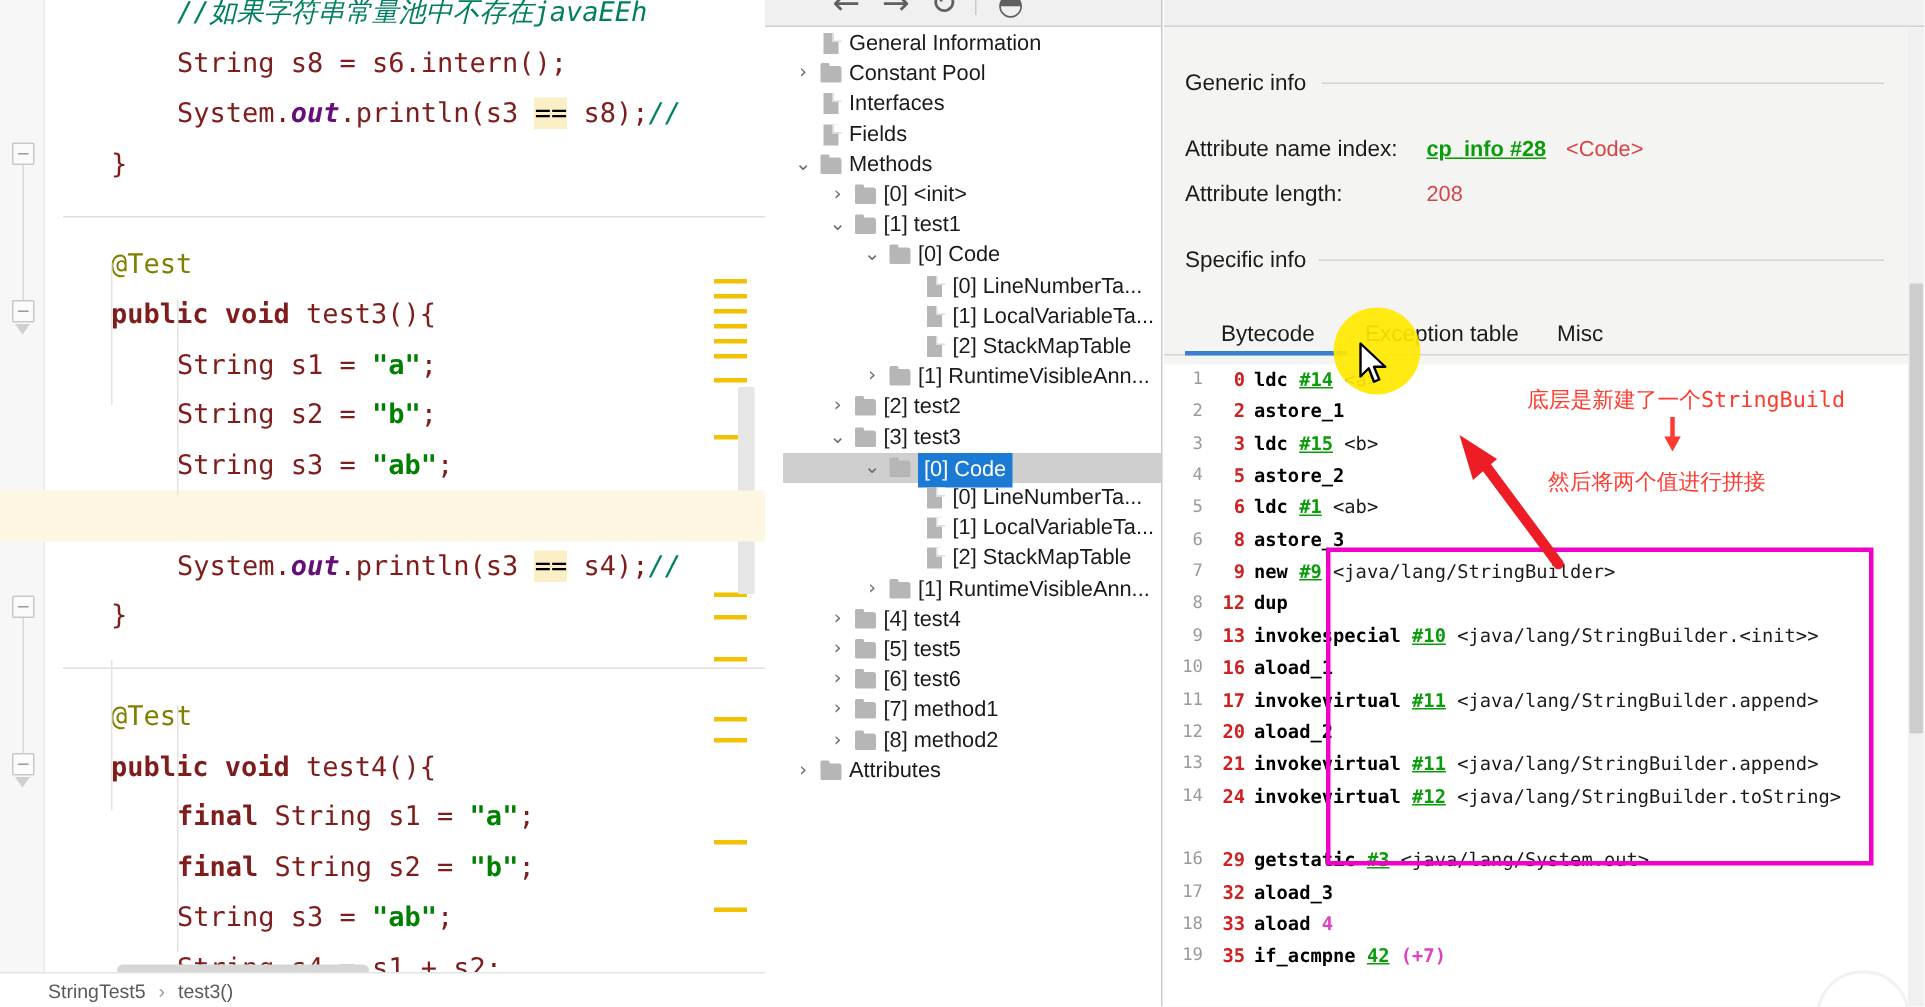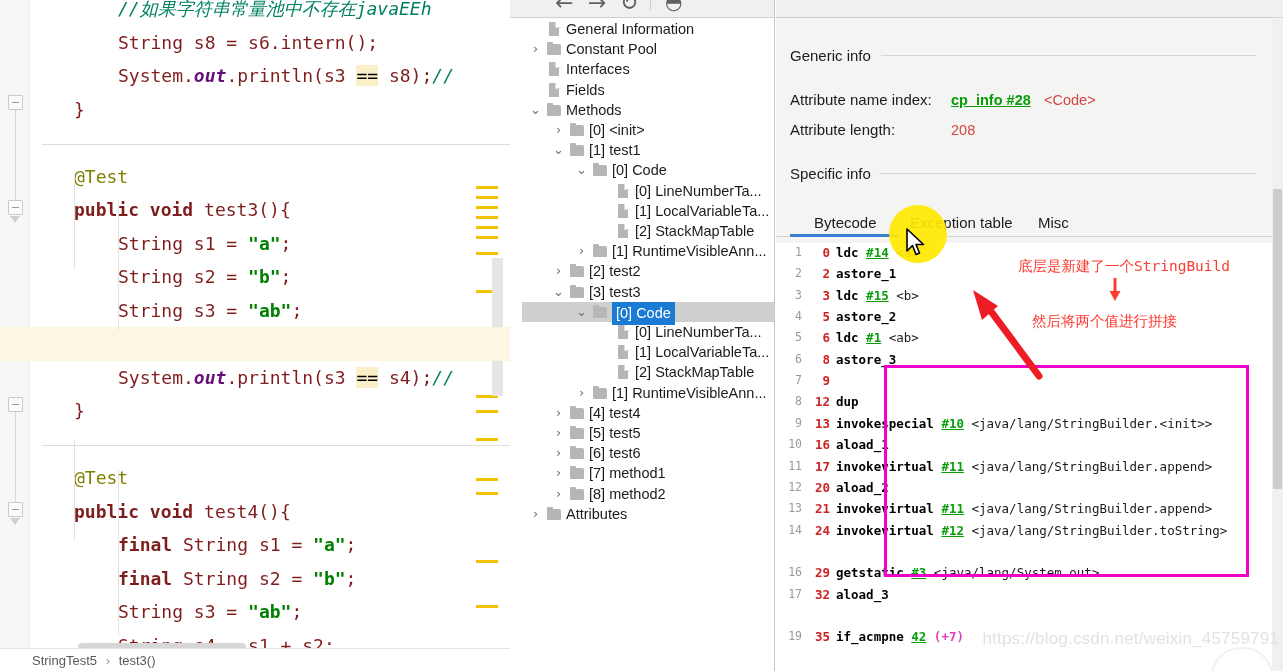--- a/index.html
+++ b/index.html
@@ -470,20 +470,21 @@
             <span class="bop"><span>ldc</span><span> </span><span class="bref">#1</span><span class="bdesc"> &lt;ab&gt;</span></span>
           </div>
           <div class="bline" style="top: 108.75px;">
             <span class="bnum">6</span>
             <span class="boff">8</span>
             <span class="bop"><span>astore_3</span></span>
           </div>
           <div class="bline" style="top: 130.1px;">
             <span class="bnum">7</span>
             <span class="boff">9</span>
+            <span class="bop"><span>new</span><span> </span><span class="bref">#9</span><span class="bdesc"> &lt;java/lang/StringBuilder&gt;</span></span>
           </div>
           <div class="bline" style="top: 151.45px;">
             <span class="bnum">8</span>
             <span class="boff">12</span>
             <span class="bop"><span>dup</span></span>
           </div>
           <div class="bline" style="top: 172.8px;">
             <span class="bnum">9</span>
             <span class="boff">13</span>
             <span class="bop"><span>invokespecial</span><span> </span><span class="bref">#10</span><span class="bdesc"> &lt;java/lang/StringBuilder.&lt;init&gt;&gt;</span></span>
@@ -516,20 +517,25 @@
           <div class="bline" style="top: 322.25px;">
             <span class="bnum">16</span>
             <span class="boff">29</span>
             <span class="bop"><span>getstatic</span><span> </span><span class="bref">#3</span><span class="bdesc"> &lt;java/lang/System.out&gt;</span></span>
           </div>
           <div class="bline" style="top: 343.6px;">
             <span class="bnum">17</span>
             <span class="boff">32</span>
             <span class="bop"><span>aload_3</span></span>
           </div>
+          <div class="bline" style="top: 364.95px;">
+            <span class="bnum">18</span>
+            <span class="boff">33</span>
+            <span class="bop"><span>aload</span><span class="bnumarg"> 4</span></span>
+          </div>
           <div class="bline" style="top: 386.3px;">
             <span class="bnum">19</span>
             <span class="boff">35</span>
             <span class="bop"><span>if_acmpne</span><span> </span><span class="bref">42</span><span class="bpink"> (+7)</span></span>
           </div>
         </div>
     </div>
 
     <div id="detail-vscroll">
       <div id="detail-vthumb"></div>
@@ -552,16 +558,15 @@
   <svg id="red-arrow" viewBox="0 0 80 90">
     <path d="M74 86 L22 16" stroke="#ee1c25" stroke-width="7" fill="none" stroke-linecap="round"></path>
     <path d="M8 0 L33 16 L17 30 Z" fill="#ee1c25"></path>
   </svg>
 
   <div id="cursor-glow"></div>
   <svg id="mouse-cursor" viewBox="0 0 22 30">
     <path d="M2 1 L2 23 L7.5 17.5 L11 26.5 L14.5 25 L11 16.5 L18.5 16.5 Z" fill="#ffffff" stroke="#000000" stroke-width="1.6" stroke-linejoin="round"></path>
   </svg>
 
-  <div id="watermark">https://blog.csdn.net/weixin_45759791</div>
   <div id="watermark-logo"></div>
 
 </div>
 
 </body></html>

